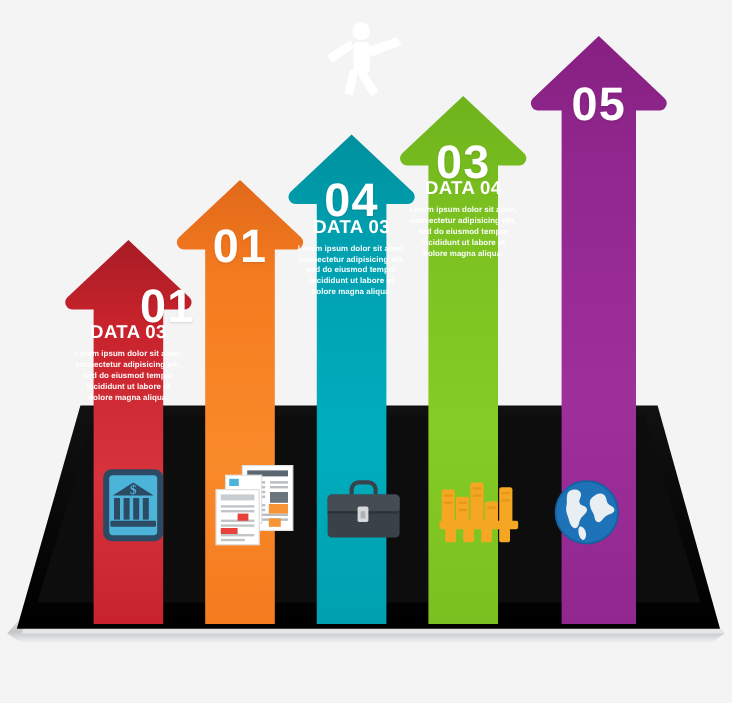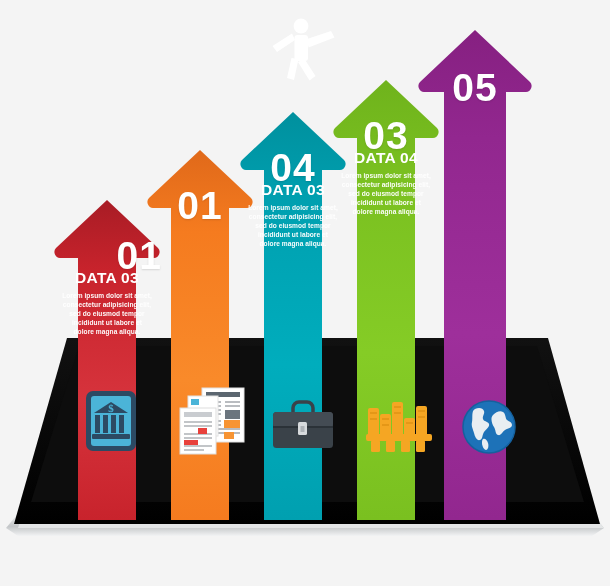--- a/index.html
+++ b/index.html
@@ -192,21 +192,21 @@
     </svg>
     <div class="arrow-text" style="top:38px;">
       <div class="num">03</div>
     </div>
     <div class="arrow-text" style="top:72px;">
       <div class="data-label">DATA 04</div>
       <div class="blurb" style="margin-top:5px;">Lorem ipsum dolor sit amet, consectetur adipisicing elit, sed do eiusmod tempor incididunt ut labore et dolore magna aliqua.</div>
     </div>
   </div>
 
-  <div class="arrow" style="left:416px; top:28px; width:118px; height:492px;">
+  <div class="arrow" style="left:440px; top:28px; width:118px; height:492px;">
     <svg class="arrow-svg" width="118" height="492" viewBox="0 0 118 492">
       <defs>
         <linearGradient id="g5" x1="0" y1="0" x2="0" y2="1">
           <stop offset="0%" stop-color="#862081"></stop>
           <stop offset="22%" stop-color="#92278f"></stop>
           <stop offset="62%" stop-color="#9e2f9b"></stop>
           <stop offset="100%" stop-color="#92278f"></stop>
         </linearGradient>
       </defs>
       <path d="M59,2 L114,54 a6,6 0 0 1 -4,10 L90,64 L90,492 L28,492 L28,64

